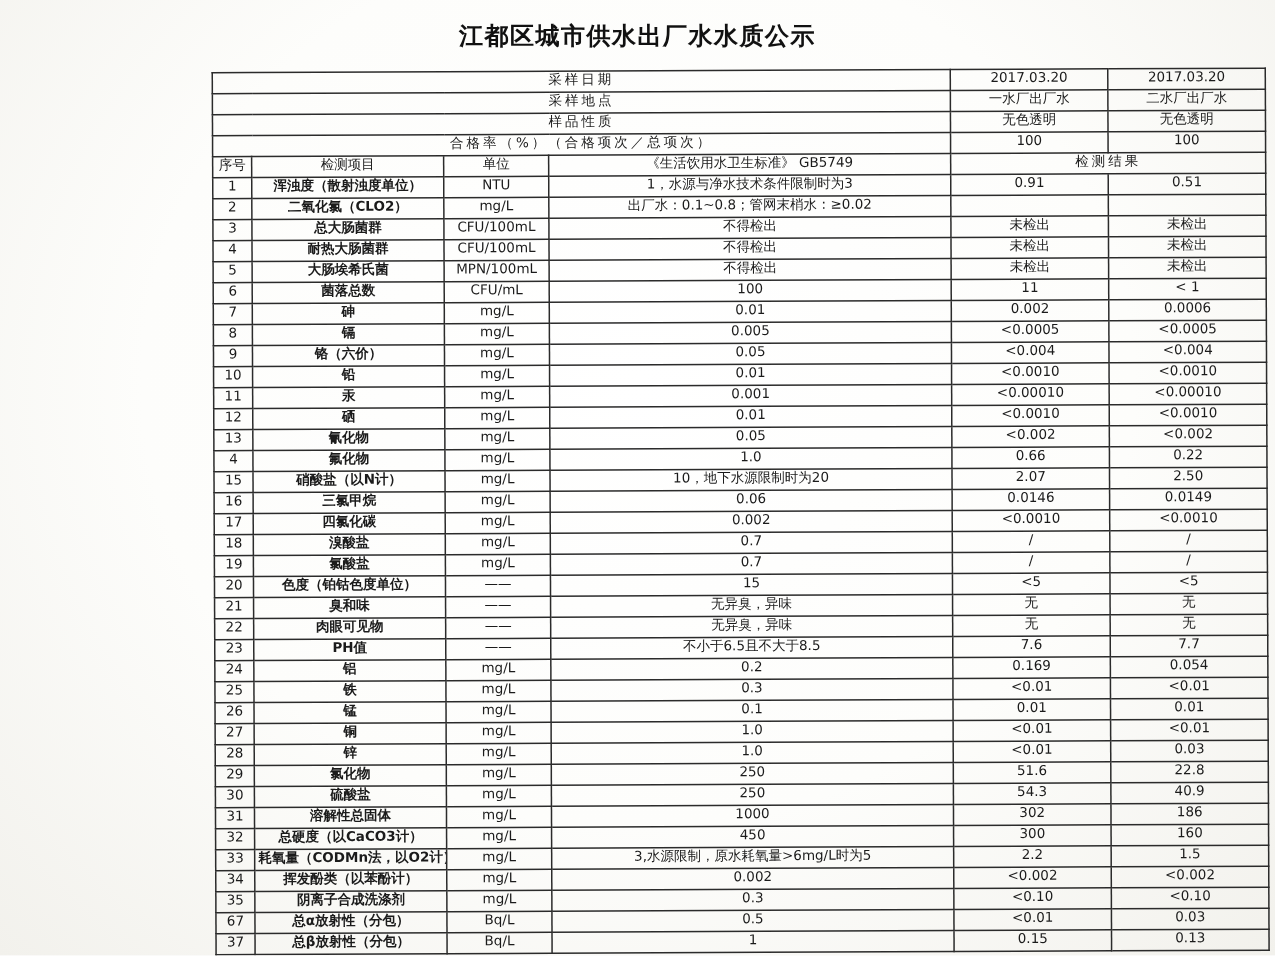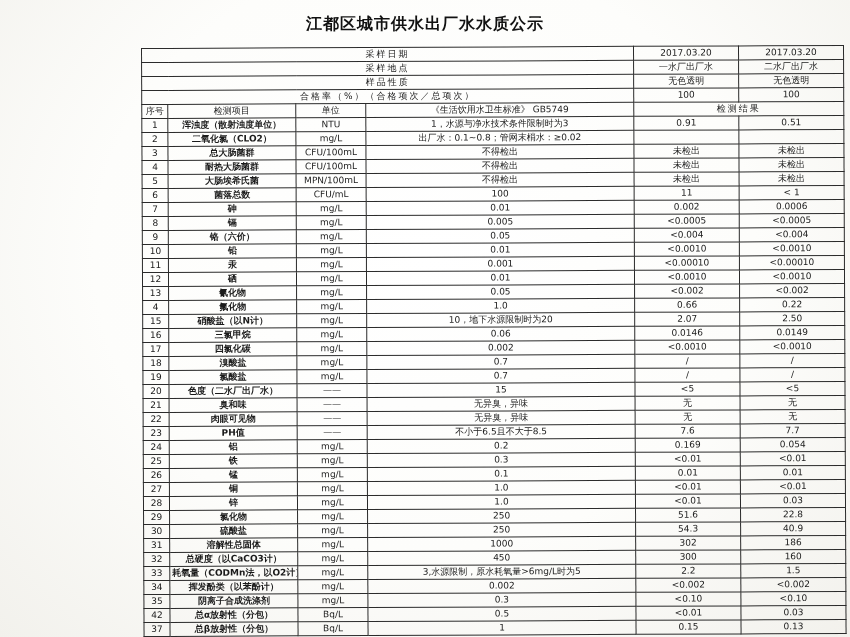--- a/index.html
+++ b/index.html
@@ -268,21 +268,21 @@
         <tr>
           <td class="idx">19</td>
           <td class="item row-item">氯酸盐</td>
           <td class="unit">mg/L</td>
           <td class="std">0.7</td>
           <td class="res italic-slash">/</td>
           <td class="res italic-slash">/</td>
         </tr>
         <tr>
           <td class="idx">20</td>
-          <td class="item row-item">色度（二水厂出厂水）</td>
+          <td class="item row-item">色度（铂钴色度单位）</td>
           <td class="unit">——</td>
           <td class="std">15</td>
           <td class="res">&lt;5</td>
           <td class="res">&lt;5</td>
         </tr>
         <tr>
           <td class="idx">21</td>
           <td class="item row-item">臭和味</td>
           <td class="unit">——</td>
           <td class="std">无异臭，异味</td>
@@ -395,21 +395,21 @@
         </tr>
         <tr>
           <td class="idx">35</td>
           <td class="item row-item">阴离子合成洗涤剂</td>
           <td class="unit">mg/L</td>
           <td class="std">0.3</td>
           <td class="res">&lt;0.10</td>
           <td class="res">&lt;0.10</td>
         </tr>
         <tr>
-          <td class="idx">42</td>
+          <td class="idx">67</td>
           <td class="item row-item">总α放射性（分包）</td>
           <td class="unit">Bq/L</td>
           <td class="std">0.5</td>
           <td class="res">&lt;0.01</td>
           <td class="res">0.03</td>
         </tr>
         <tr>
           <td class="idx">37</td>
           <td class="item row-item">总β放射性（分包）</td>
           <td class="unit">Bq/L</td>

